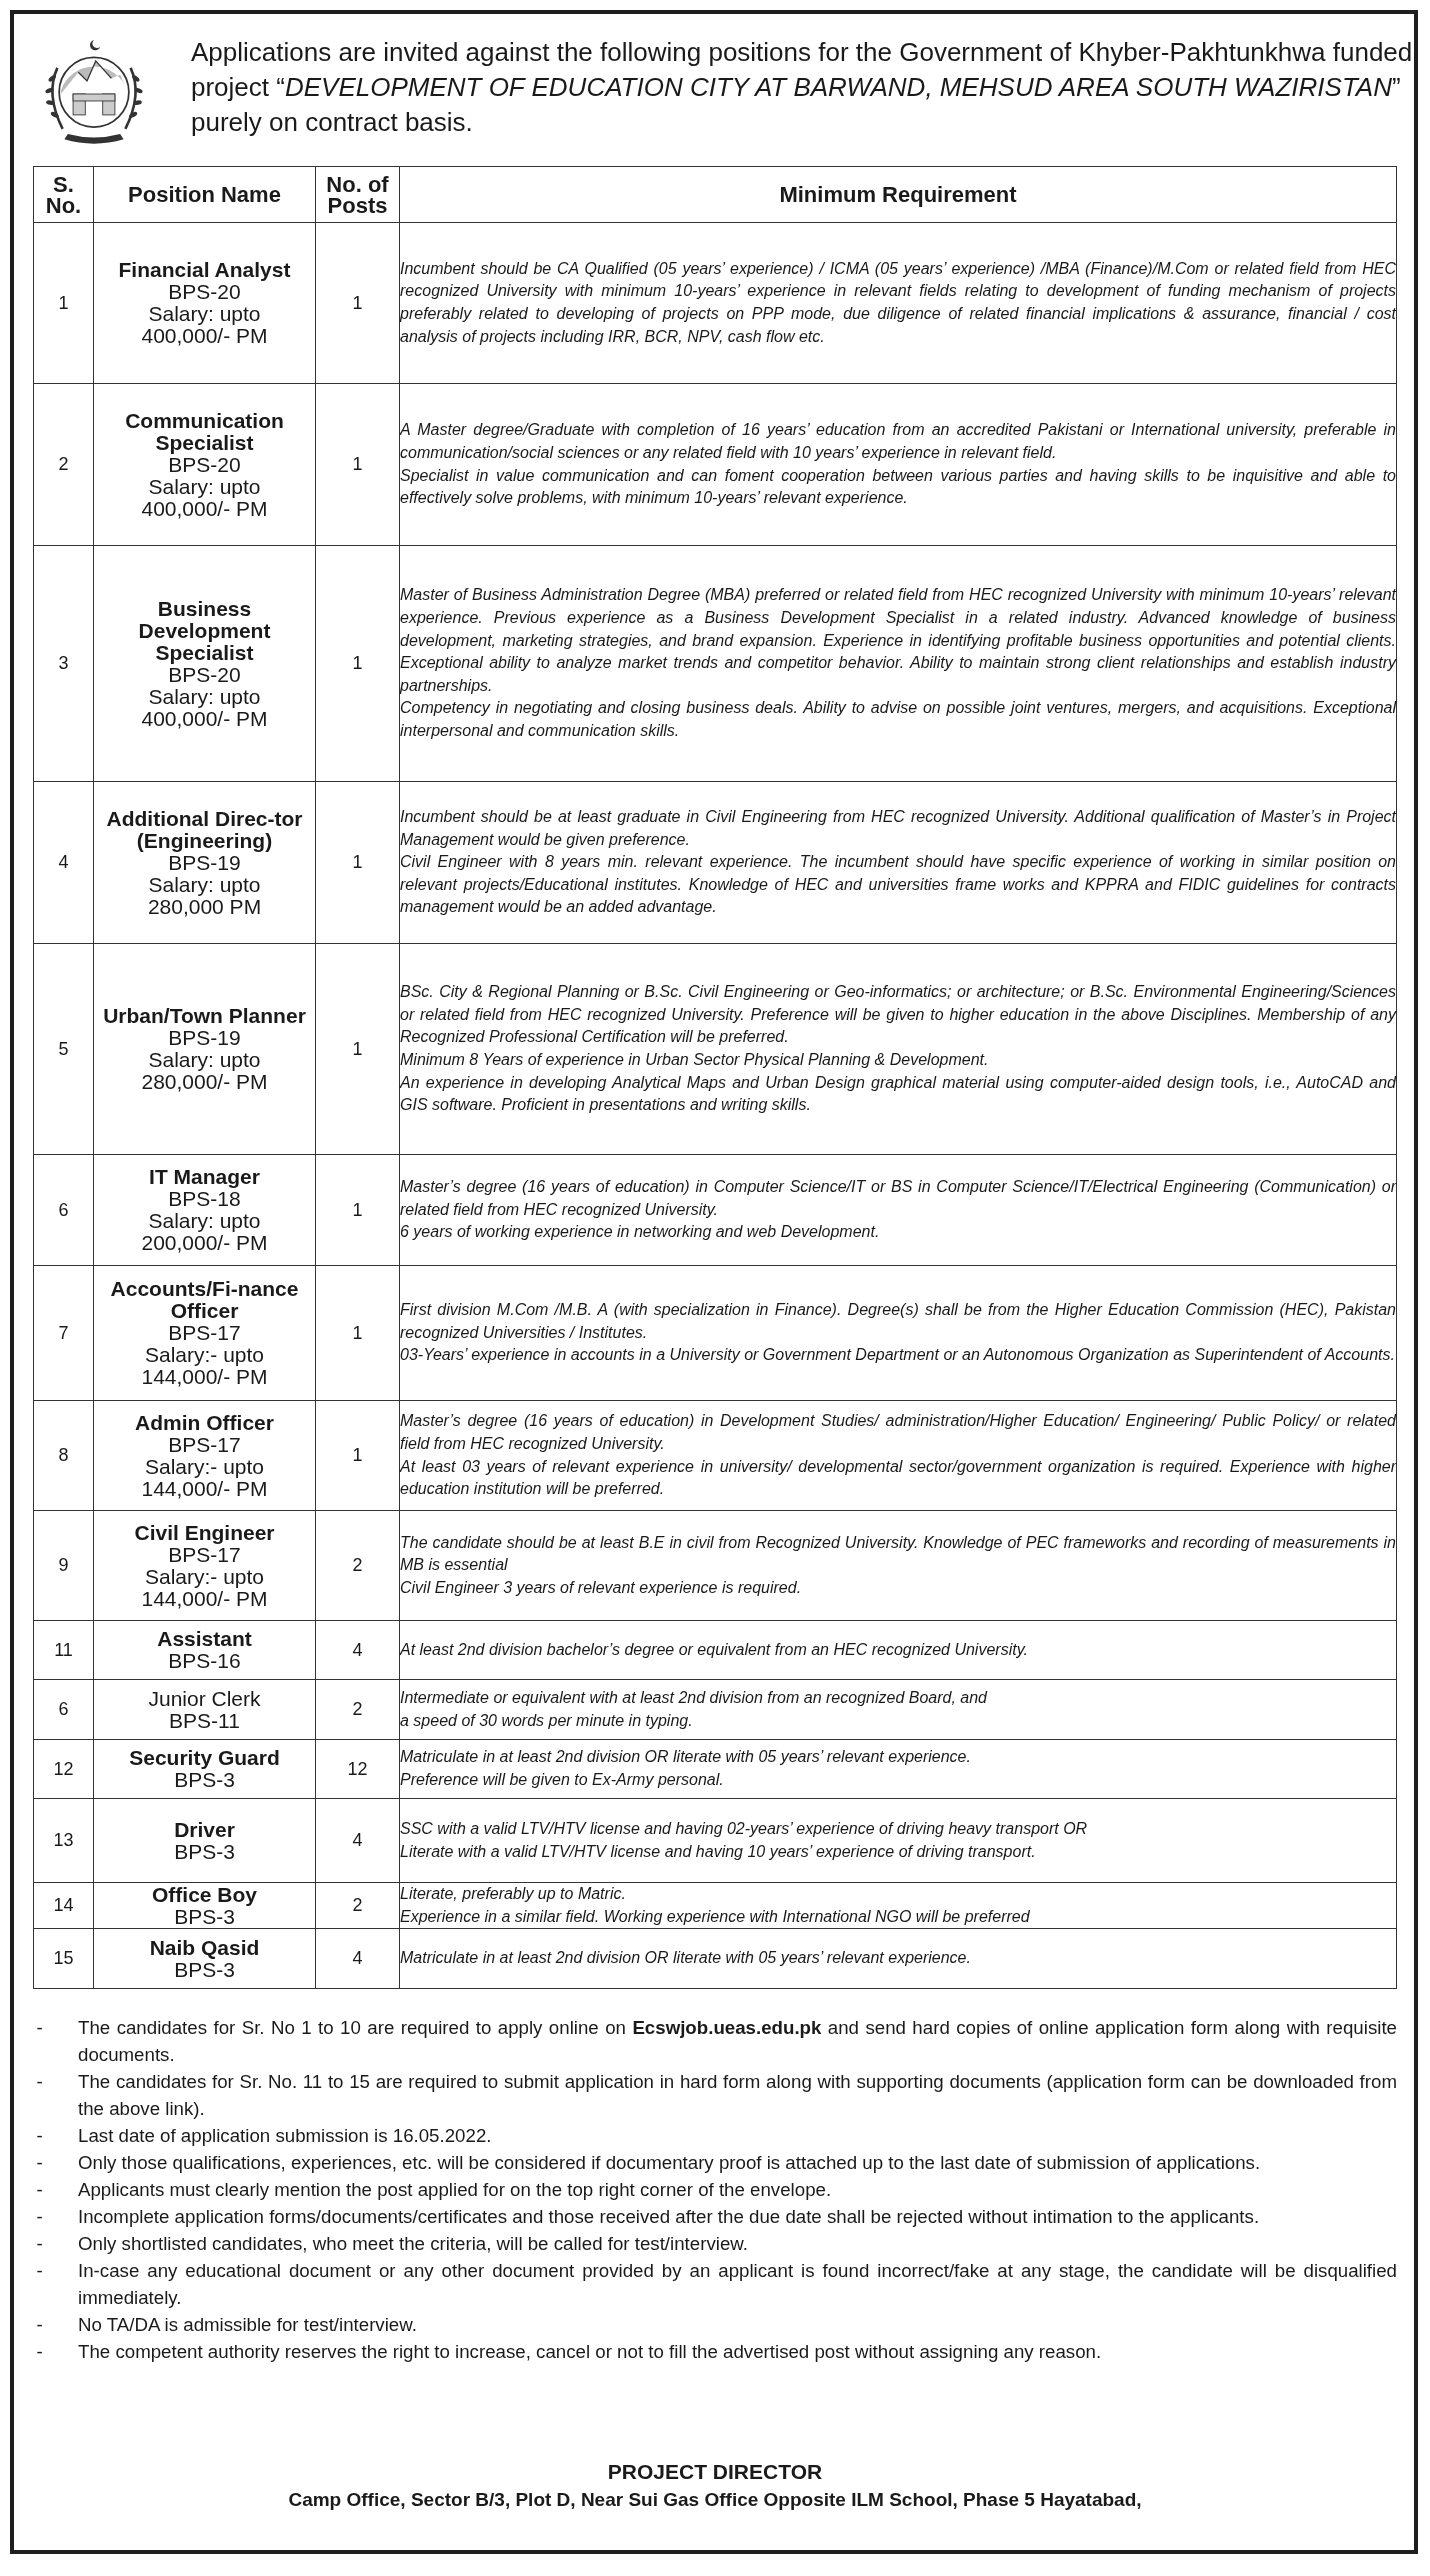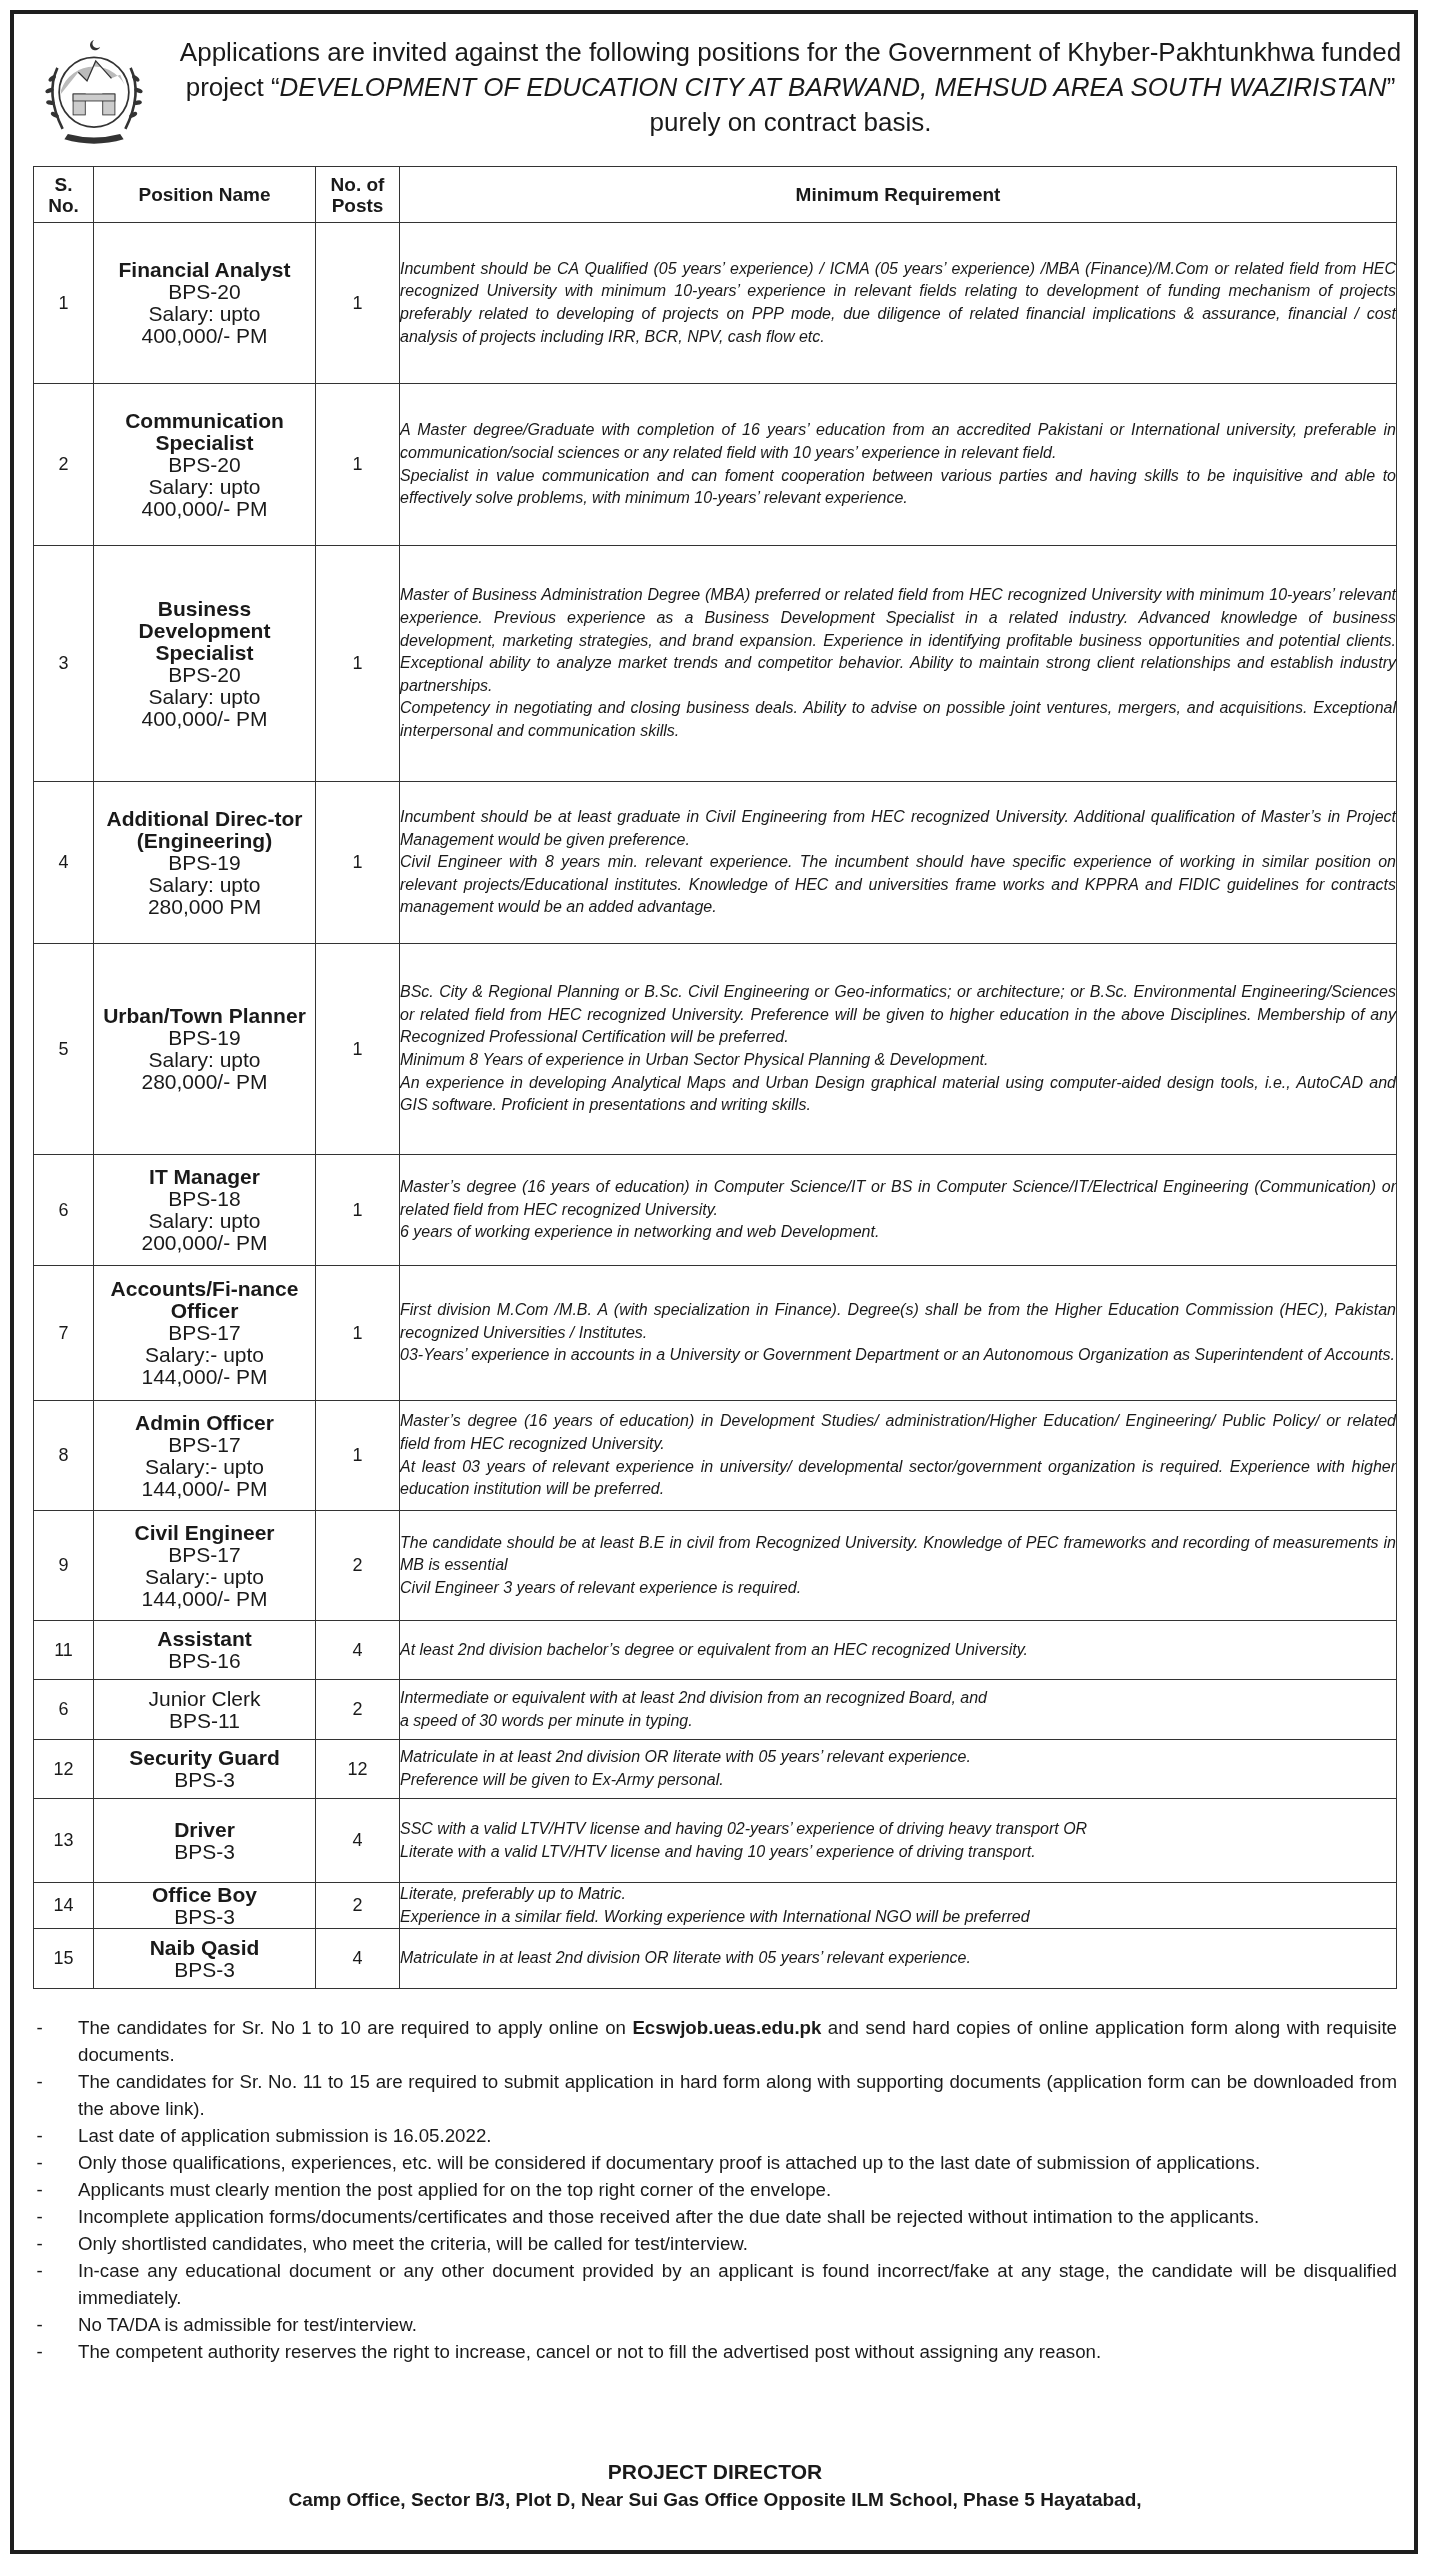--- a/index.html
+++ b/index.html
@@ -1,28 +1,28 @@
 <!DOCTYPE html>
 <html style="font-size:14px"><head>
 <meta charset="utf-8">
 <style>
   html, body { margin: 0; padding: 0; background: #ffffff; }
   body { width: 1431px; height: 2576px; position: relative; overflow: hidden;
          font-family: "Liberation Sans", sans-serif; color: #1a1a1a; }
   .frame { position: absolute; left: 10.4px; top: 10.4px; width: 1400px; height: 2536px;
            border: 4.3px solid #1e1e1e; box-sizing: content-box; background: #fff; }
   .logo { position: absolute; left: 33px; top: 33px; width: 122px; height: 122px; }
-  .intro { position: absolute; left: 174px; top: 35px; width: 1233px; text-align: center;
+  .intro { position: absolute; left: 191px; top: 35px; width: 1233px; text-align: left;
            font-size: 26px; line-height: 35px; color: #1a1a1a; }
   .intro .it { font-style: italic; }
 
   table.jobs { position: absolute; left: 33px; top: 166px; width: 1364px;
                border-collapse: collapse; table-layout: fixed; }
   table.jobs td, table.jobs th { border: 1.7px solid #333; vertical-align: middle; padding: 0; }
-  table.jobs th { font-weight: bold; font-size: 19px; line-height: 21px; text-align: center; height: 55px; }
+  table.jobs th { font-weight: bold; font-size: 22px; line-height: 21px; text-align: center; height: 55px; }
   col.c1 { width: 60px; } col.c2 { width: 222px; } col.c3 { width: 84px; } col.c4 { width: auto; }
   td.sno, td.posts { text-align: center; font-size: 18px; }
   td.pos { text-align: center; font-size: 21px; line-height: 22px; }
   td.pos .pname { font-weight: bold; display: block; }
   td.pos .line { display: block; }
   td.req { font-size: 16px; line-height: 22.6px; padding: 1.7px 5.2px 1.7px 5.2px; text-align: justify; font-style: italic; }
   td.req .para { display: block; }
 
   .notes { position: absolute; left: 33px; top: 2014px; width: 1364px; font-size: 18.7px; line-height: 27px; }
   .note { position: relative; padding-left: 45px; text-align: justify; }

